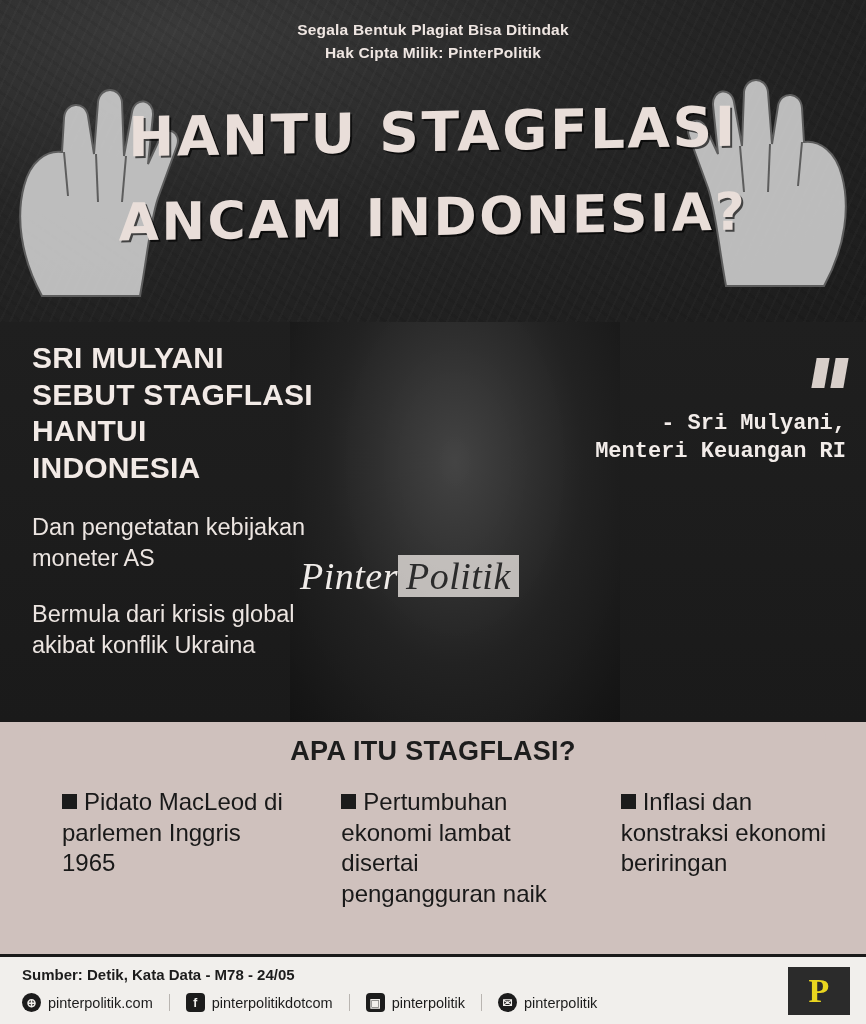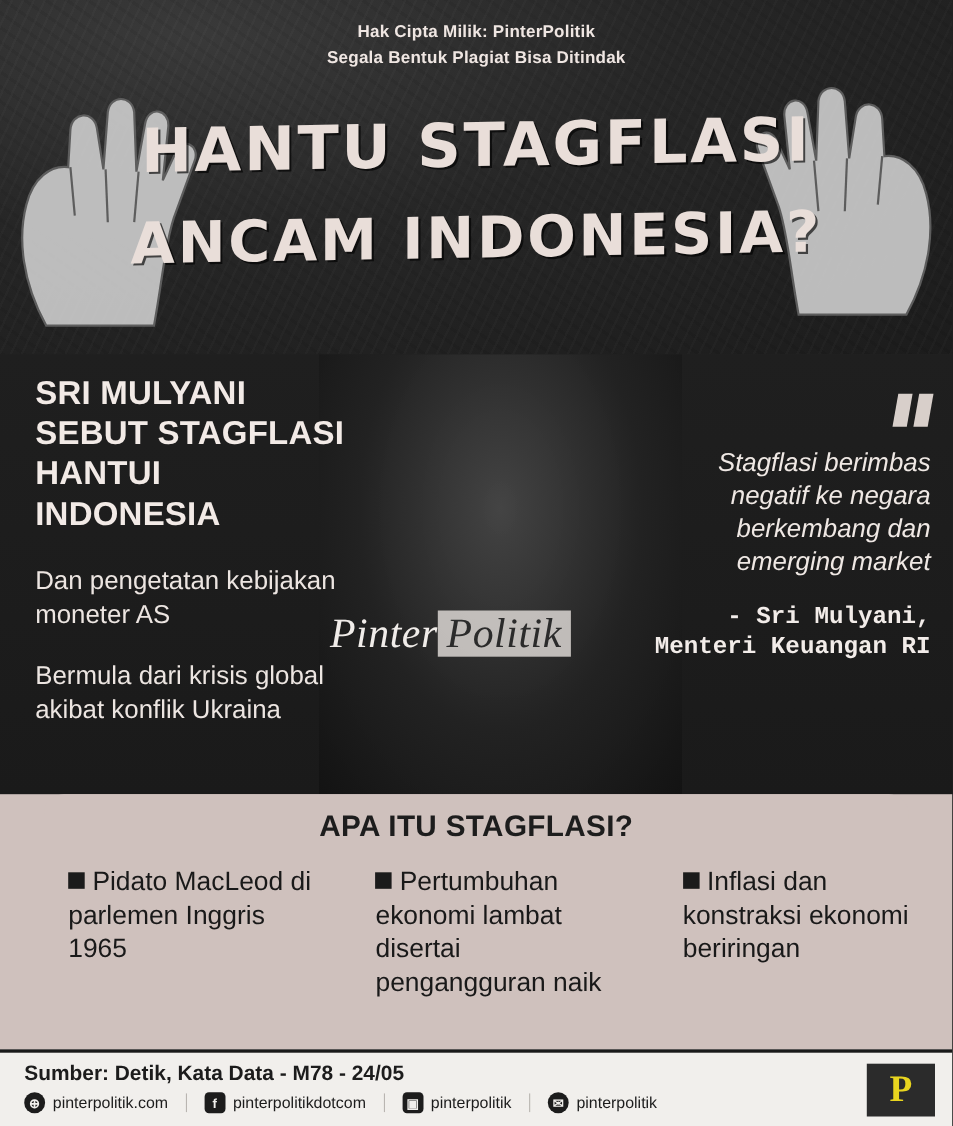--- a/index.html
+++ b/index.html
@@ -120,21 +120,21 @@
   .cols { display:flex; gap: 16px; margin-top: 20px; }
   .col { flex:1; color:#191919; font-size: 24px; line-height: 1.28; margin-left: 40px; }
   .col .sq { display:inline-block; width:15px; height:15px; background:#1b1b1b; margin-right:7px; vertical-align: 1px;}
 
   
   .footer {
     position: absolute; left: 0; top: 954px; width: 866px; height: 70px;
     background: #f1efec; border-top: 3px solid #1a1a1a;
   }
   .src {
-    position:absolute; left: 22px; top: 9px; color:#1c1c1c; font-weight:bold; font-size: 19px;
+    position:absolute; left: 22px; top: 9px; color:#1c1c1c; font-weight:bold; font-size: 15px;
   }
   .social { position:absolute; left: 22px; top: 36px; display:flex; align-items:center; gap: 10px; }
   .social .item { display:flex; align-items:center; gap:7px; color:#1c1c1c; font-size: 14.5px; }
   .social .sep { width:1px; height:17px; background:#b9b5b1; margin: 0 6px; }
   .ic { width:19px; height:19px; border-radius:50%; background:#1c1c1c; color:#f1efec;
         font-size: 12px; display:flex; align-items:center; justify-content:center; font-weight:bold; }
   .ic.sq { border-radius: 4px; }
   .logo {
     position:absolute; right: 16px; top: 10px; width: 62px; height: 48px;
     background: #2b2b2b; display:flex; align-items:center; justify-content:center;
@@ -163,22 +163,22 @@
       <g fill="#cfc9c4" stroke="#6f6a66" stroke-width="2">
         <path d="M52 250 C30 210 26 170 34 140 C40 116 56 104 72 106 L74 72 C75 56 95 54 98 70 L104 108 L108 56 C110 40 130 40 132 56 L134 110 L142 66 C145 50 164 53 163 69 L158 118 L170 92 C176 78 192 86 187 100 L168 152 C160 176 158 206 150 250 Z"></path>
         <path d="M74 106 L78 150" fill="none"></path>
         <path d="M106 108 L108 156" fill="none"></path>
         <path d="M136 110 L132 156" fill="none"></path>
       </g>
     </svg>
   </div>
 
   <div class="copyright">
+    <div>Segala Bentuk Plagiat Bisa Ditindak</div>
     <div>Hak Cipta Milik: PinterPolitik</div>
-    <div>Segala Bentuk Plagiat Bisa Ditindak</div>
   </div>
 
   <div class="headline">
     <span class="l1">HANTU STAGFLASI</span>
     <span class="l2">ANCAM INDONESIA?</span>
   </div>
 
   <div class="mid">
 
     <div class="portrait">
@@ -221,21 +221,20 @@
     </div>
 
     <div class="left-col">
       <div class="lede">SRI MULYANI SEBUT STAGFLASI HANTUI INDONESIA</div>
       <div class="bullet-para">Dan pengetatan kebijakan moneter AS</div>
       <div class="bullet-para">Bermula dari krisis global akibat konflik Ukraina</div>
     </div>
 
     <div class="right-col">
       <div class="quote-marks"><span></span><span></span></div>
-      <div class="quote-text">Stagflasi berimbas negatif ke negara berkembang dan emerging market</div>
       <div class="quote-attr">- Sri Mulyani, Menteri Keuangan RI</div>
     </div>
 
     <div class="watermark">
       <span class="wm1">Pinter</span><span class="wm2">Politik</span>
     </div>
   </div>
 
   <div class="panel">
     <div class="panel-inner">

